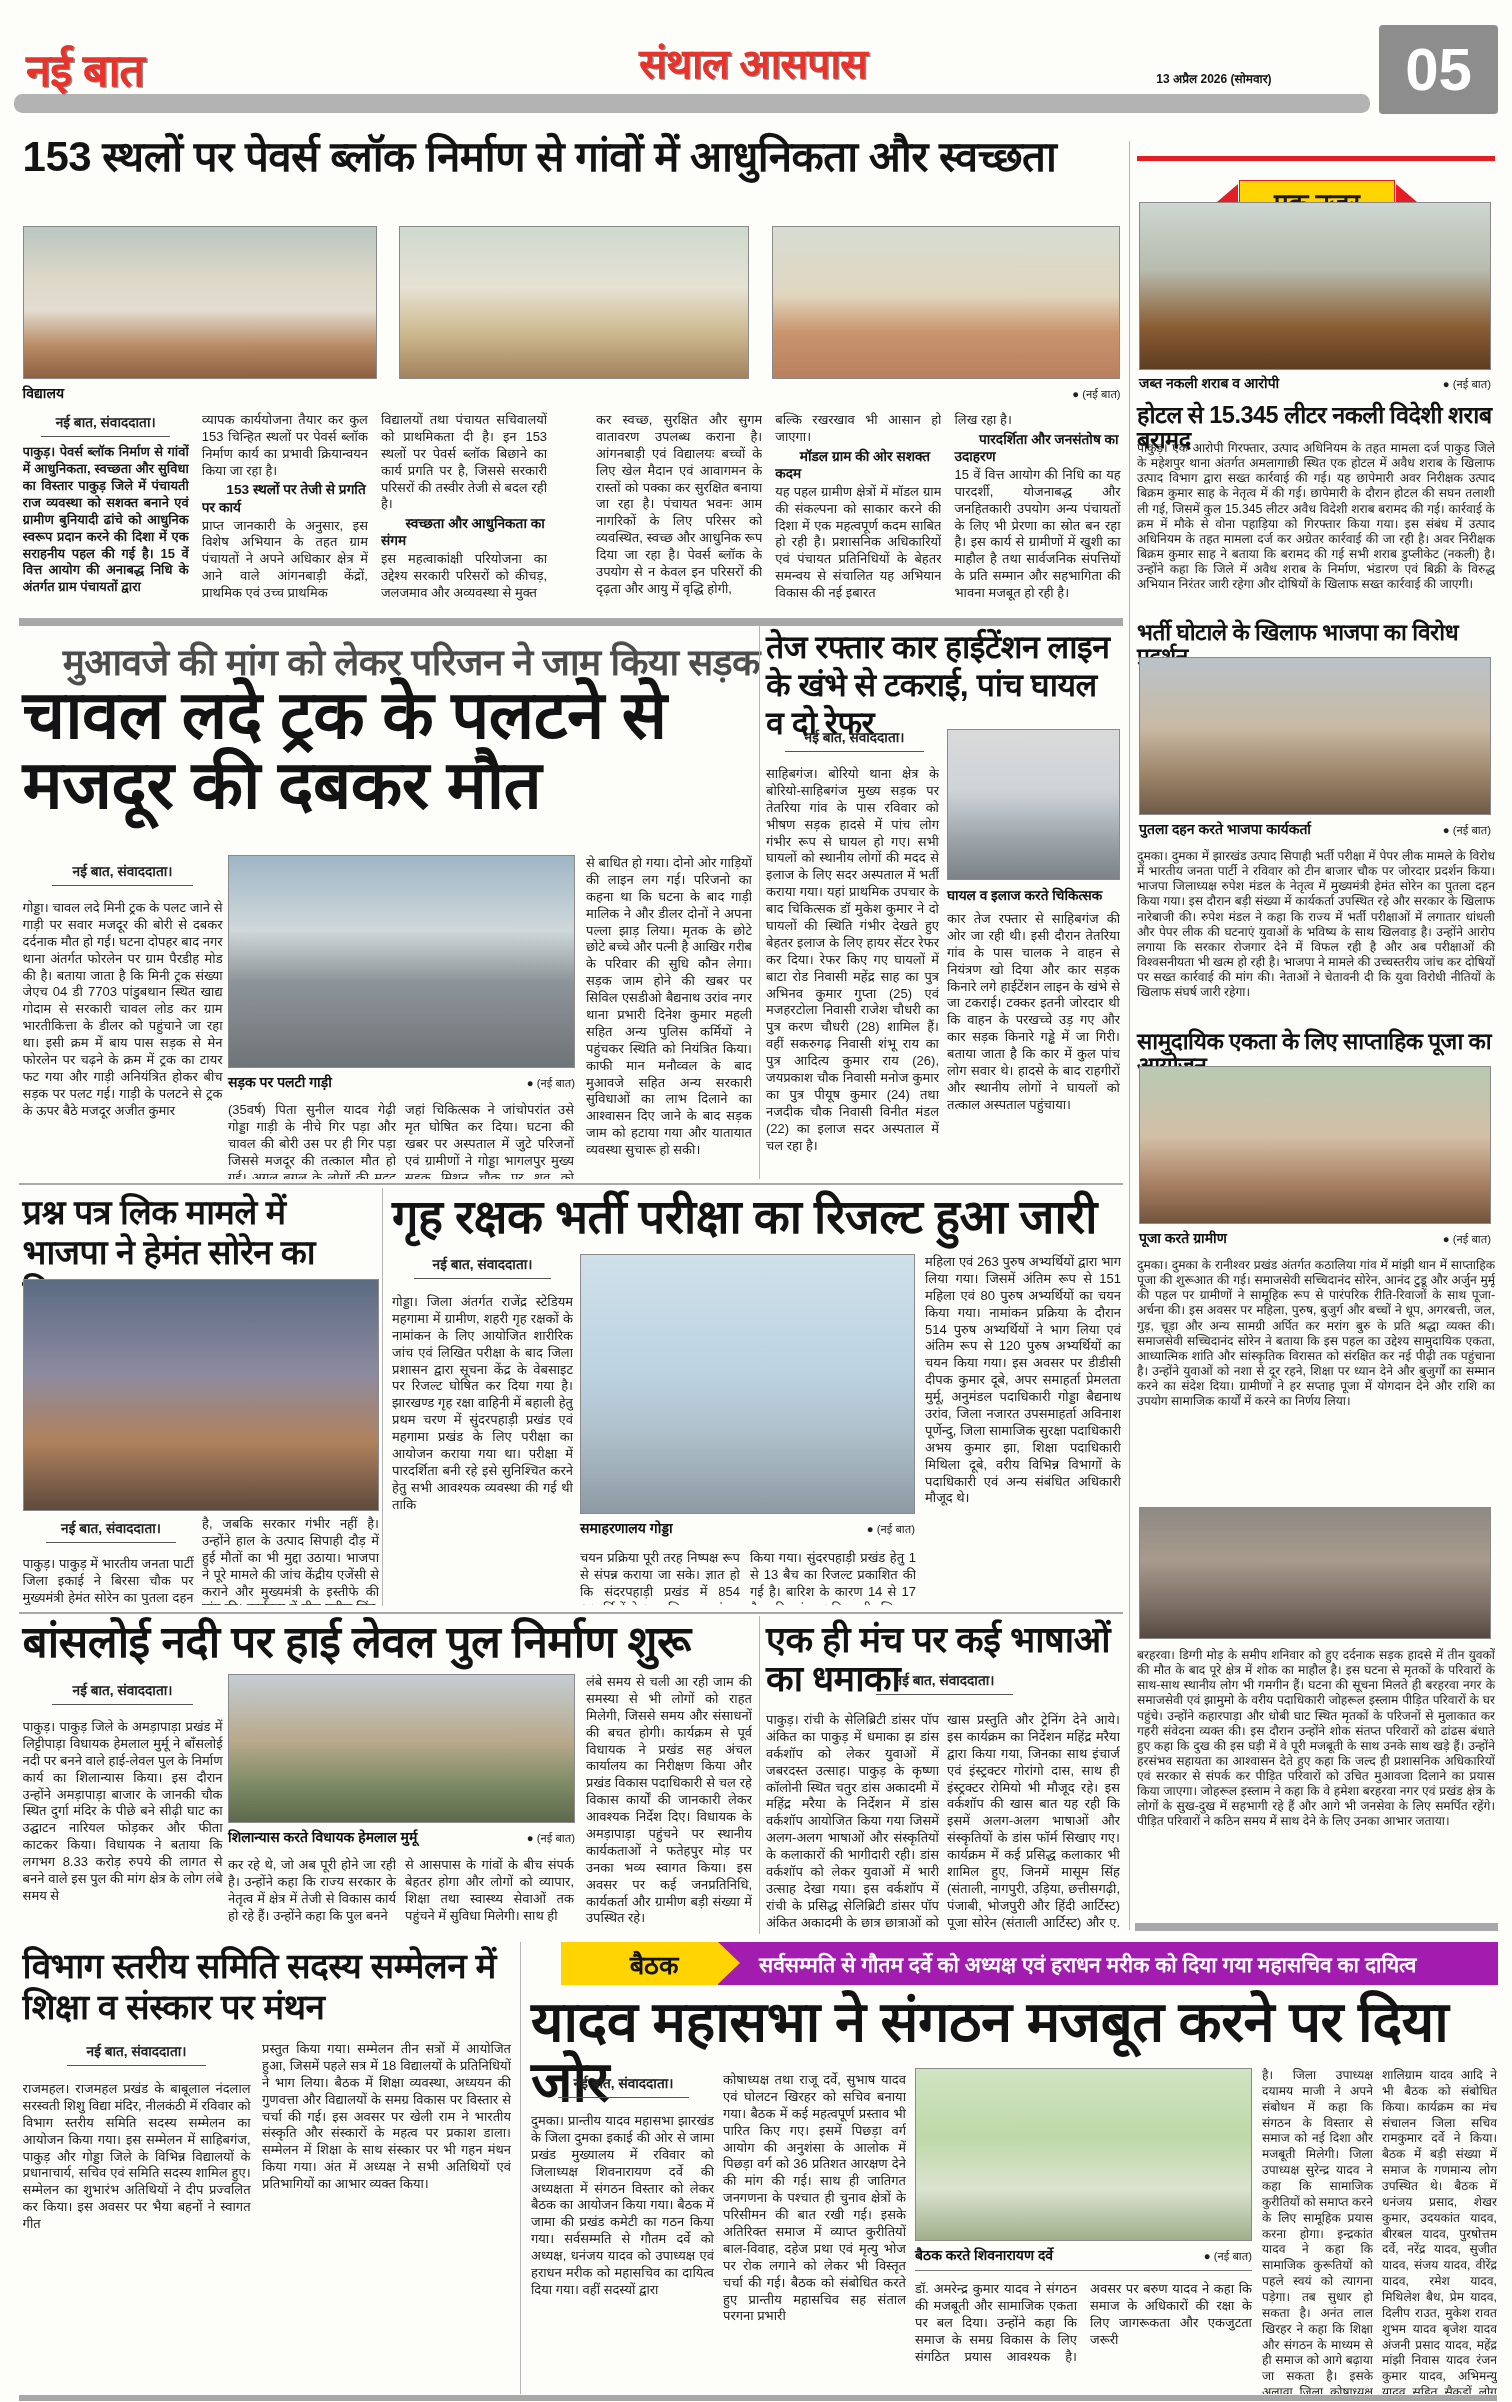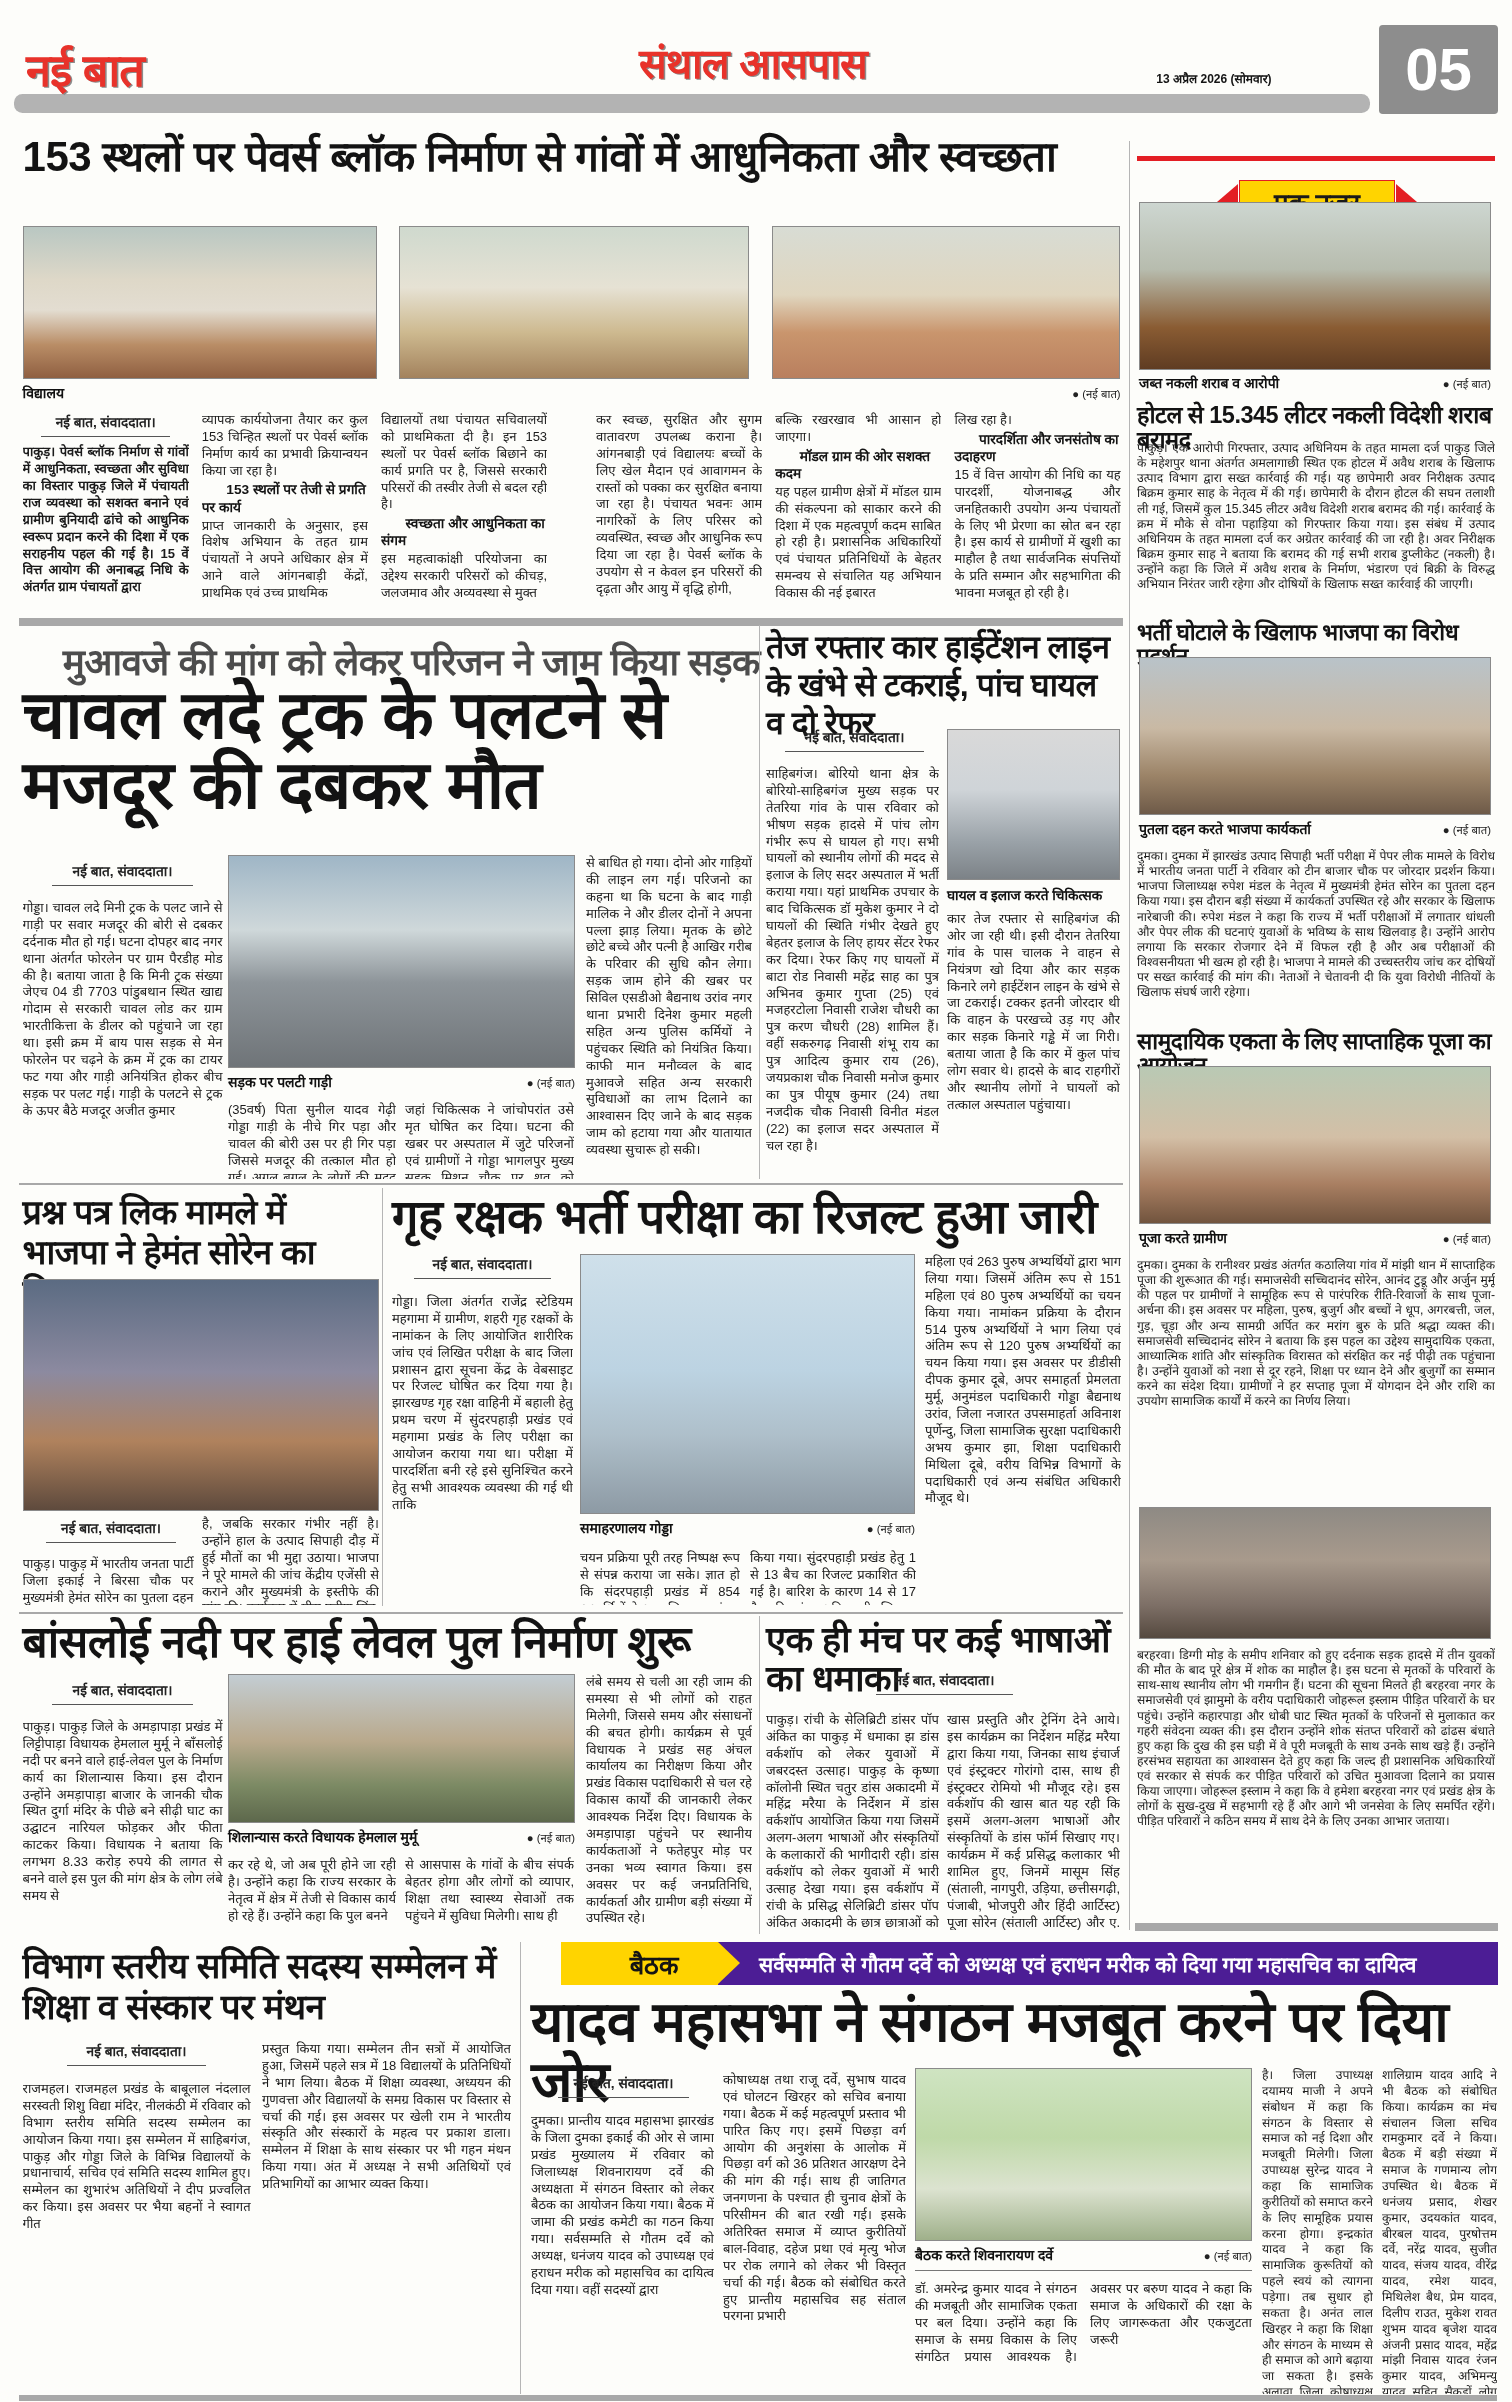--- a/index.html
+++ b/index.html
@@ -37,21 +37,21 @@
   
   .tagline{background:#e31e24;height:4.7px;}
   .tagbox{background:#ffd400;border:1.9px solid #e31e24;display:flex;align-items:center;justify-content:center;
           font-weight:900;font-size:26px;color:#1a1a1a;position:relative;}
   .tagbox::before,.tagbox::after{content:"";position:absolute;top:50%;transform:translateY(-50%);
           border-top:18px solid transparent;border-bottom:18px solid transparent;}
   .tagbox::before{left:-22.6px;border-right:21px solid #e31e24;}
   .tagbox::after{right:-22.6px;border-left:21px solid #e31e24;}
   
   .ytag{background:#ffd400;display:flex;align-items:center;justify-content:center;font-weight:900;font-size:25.4px;}
-  .ribbon{background:#4c1d95;color:#fff;display:flex;align-items:center;font-weight:800;font-size:21px;position:relative;padding-left:41px;box-sizing:border-box;}
+  .ribbon{background:#a21caf;color:#fff;display:flex;align-items:center;font-weight:800;font-size:21px;position:relative;padding-left:41px;box-sizing:border-box;}
   .ribbon::before{content:"";position:absolute;left:0;top:0;border-top:21.7px solid transparent;border-bottom:21.7px solid transparent;border-left:22.6px solid #ffd400;}
   .pgnum{background:#8d8d8d;color:#fff;font-weight:900;font-size:60px;display:flex;align-items:center;justify-content:center;border-radius:3.8px;}
   .masthead-title{font-weight:900;color:#e8322a;text-shadow:1.4px 1.4px 0 #8c8c8c;letter-spacing:-0.9px;}
 </style>
 </head>
 <body>
 
 <div class="page">
 
   <header>

